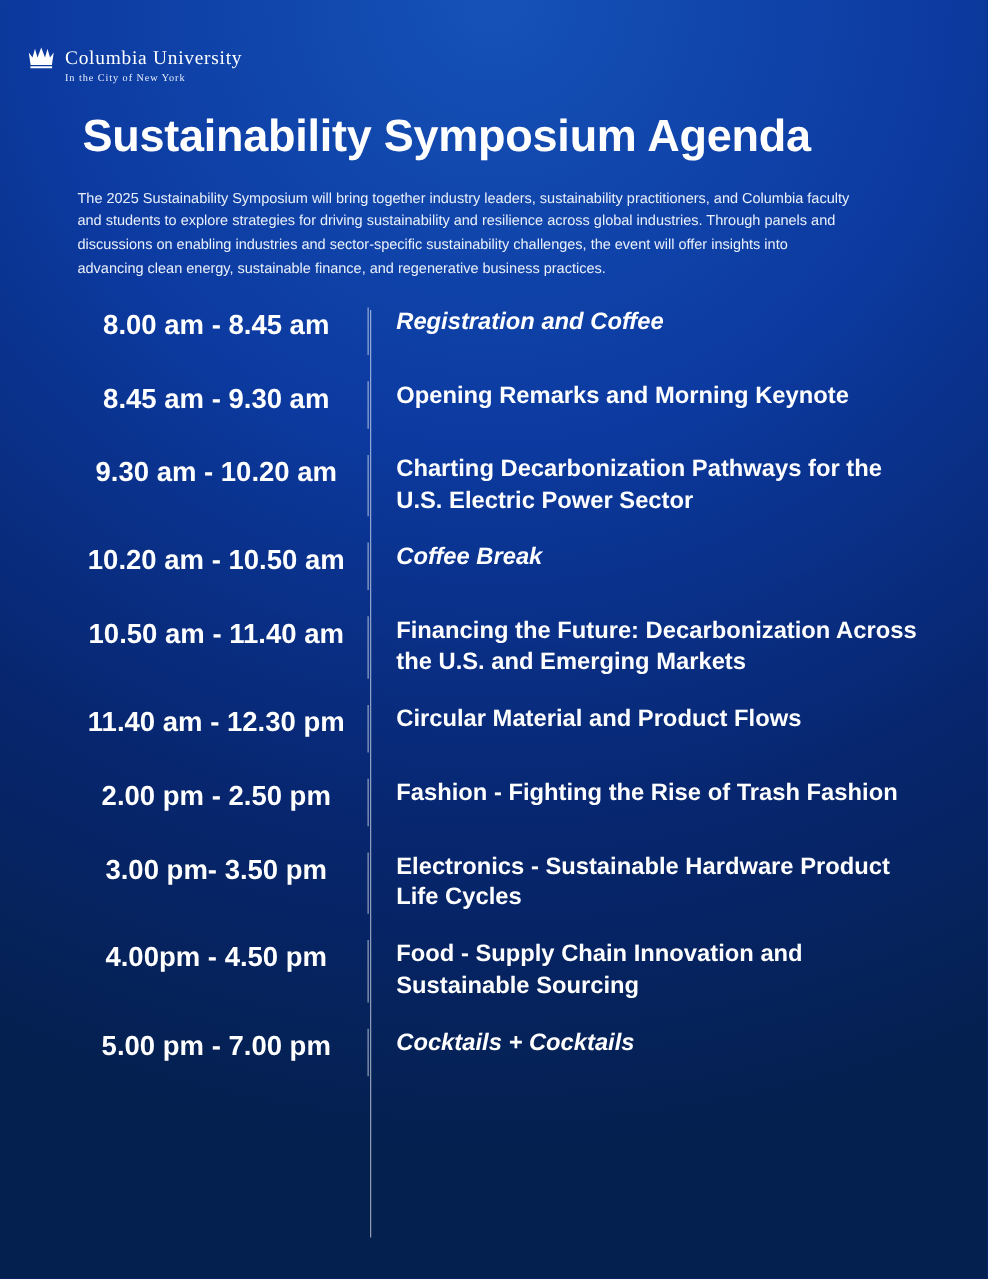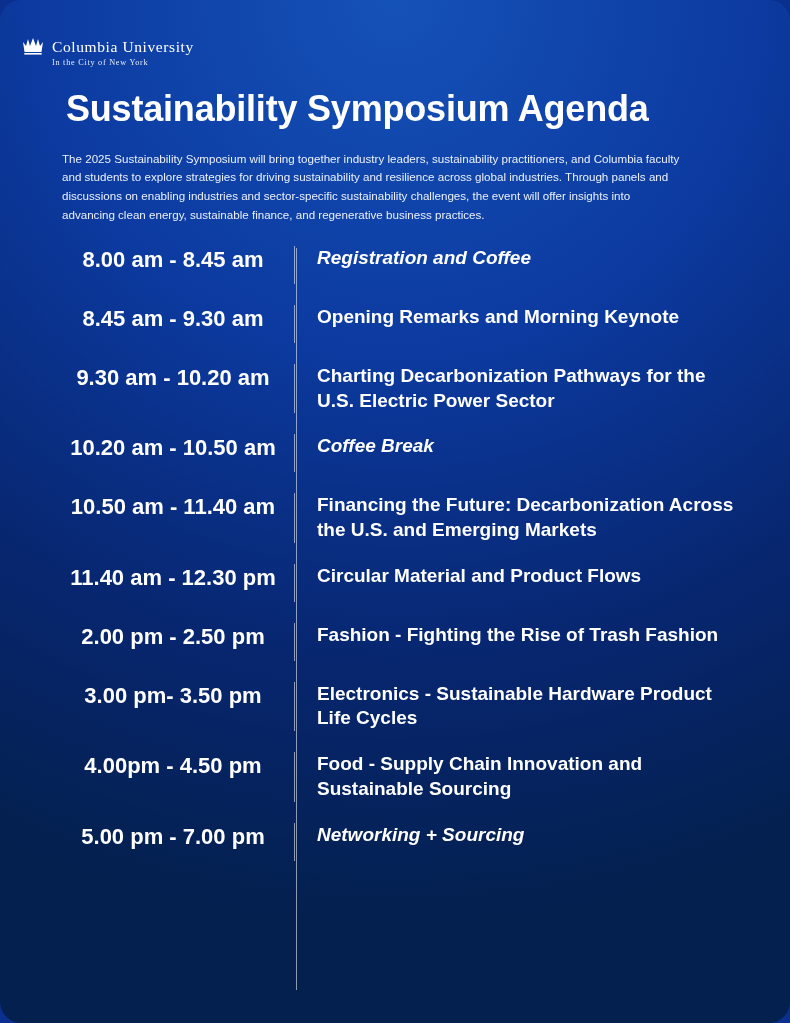--- a/index.html
+++ b/index.html
@@ -15,21 +15,20 @@
   }
   .page {
     position: relative;
     width: 790px;
     height: 1023px;
     background:
       radial-gradient(ellipse 120% 90% at 50% 0%, #1552b8 0%, #0c3aa0 38%, #07266f 72%, #04204f 100%);
     color: #ffffff;
     box-sizing: border-box;
     overflow: hidden;
-    border-radius: 21px;
   }
 
   
   .logo {
     position: absolute;
     top: 36px;
     left: 22px;
     display: flex;
     align-items: flex-start;
     gap: 8px;
@@ -201,17 +200,17 @@
         <div class="desc">Electronics - Sustainable Hardware Product Life Cycles</div>
       </div>
       <div class="row">
         <div class="time">4.00pm - 4.50 pm</div>
         <div class="sep"></div>
         <div class="desc">Food - Supply Chain Innovation and Sustainable Sourcing</div>
       </div>
       <div class="row break">
         <div class="time">5.00 pm - 7.00 pm</div>
         <div class="sep"></div>
-        <div class="desc">Networking + Sourcing</div>
+        <div class="desc">Cocktails + Cocktails</div>
       </div>
     </div>
 
 </div>
 
 </body></html>

